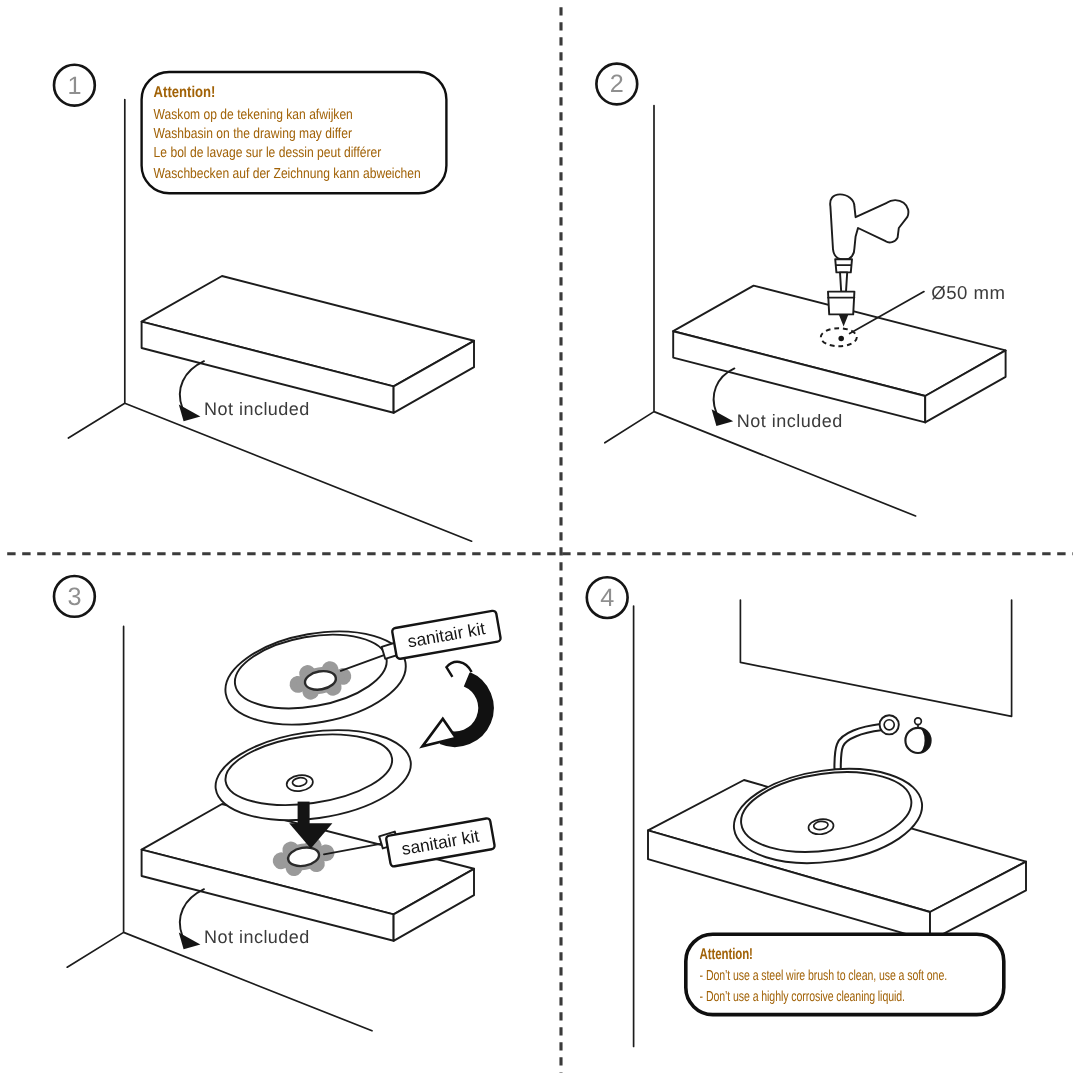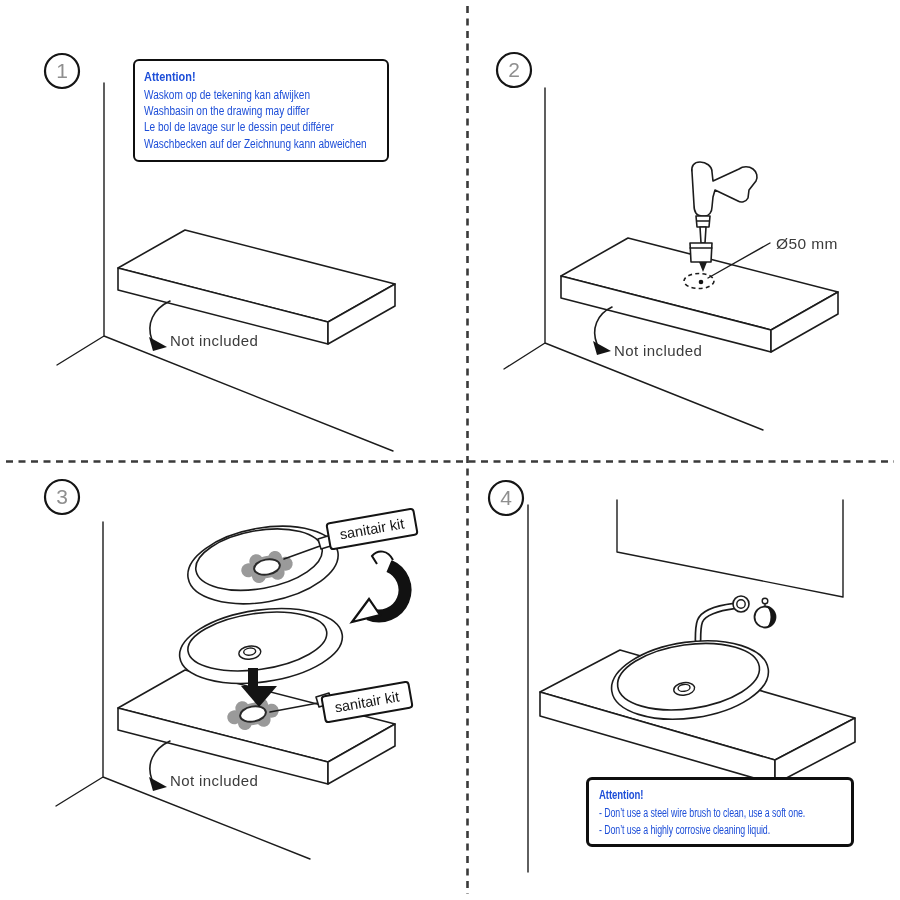--- a/index.html
+++ b/index.html
@@ -9,22 +9,22 @@
   .ln{fill:none;stroke:#1c1c1c;stroke-width:1.6;stroke-linecap:round;stroke-linejoin:round;}
   .lnw{fill:#ffffff;stroke:#1c1c1c;stroke-width:1.6;stroke-linecap:round;stroke-linejoin:round;}
   .thin{stroke-width:1.4;}
   .divider{stroke:#3a3a3a;stroke-width:2.6;stroke-dasharray:7 5.5;fill:none;}
   .numcirc{fill:#fff;stroke:#151515;stroke-width:2.2;}
   svg text{font-family:"Liberation Sans",sans-serif;}
   .num{font-size:21px;fill:#8f8f8f;text-anchor:middle;}
   .handtxt{font-size:15px;fill:#3b3b3b;letter-spacing:.4px;}
   .diamtxt{font-size:15.5px;fill:#3b3b3b;letter-spacing:.4px;}
   .kittxt{font-size:14.5px;fill:#141414;text-anchor:middle;}
-  .attn{position:absolute;background:#fff;border:2.5px solid #0f0f0f;border-radius:6px;
-        box-sizing:border-box;color:#1d4ed8;margin-left:16px;}
+  .attn{position:absolute;background:#fff;border:2.5px solid #0f0f0f;border-radius:24px;
+        box-sizing:border-box;color:#a16207;}
   .attn-1{left:117px;top:59px;width:256px;height:103px;padding:7px 9px;}
   .attn-4{left:570px;top:777px;width:268px;height:70px;padding:6px 10px;border-width:3px;}
   .attn-inner{transform-origin:0 0;font-size:12px;line-height:1.36;}
   .attn-1 .attn-inner{width:119%;transform:scaleX(.84);}
   .attn-4 .attn-inner{width:136%;transform:scaleX(.735);line-height:1.4;letter-spacing:-.1px;}
   .attn-title{font-weight:700;font-size:13px;margin-bottom:1px;}
 </style>
 </head>
 <body>
 

